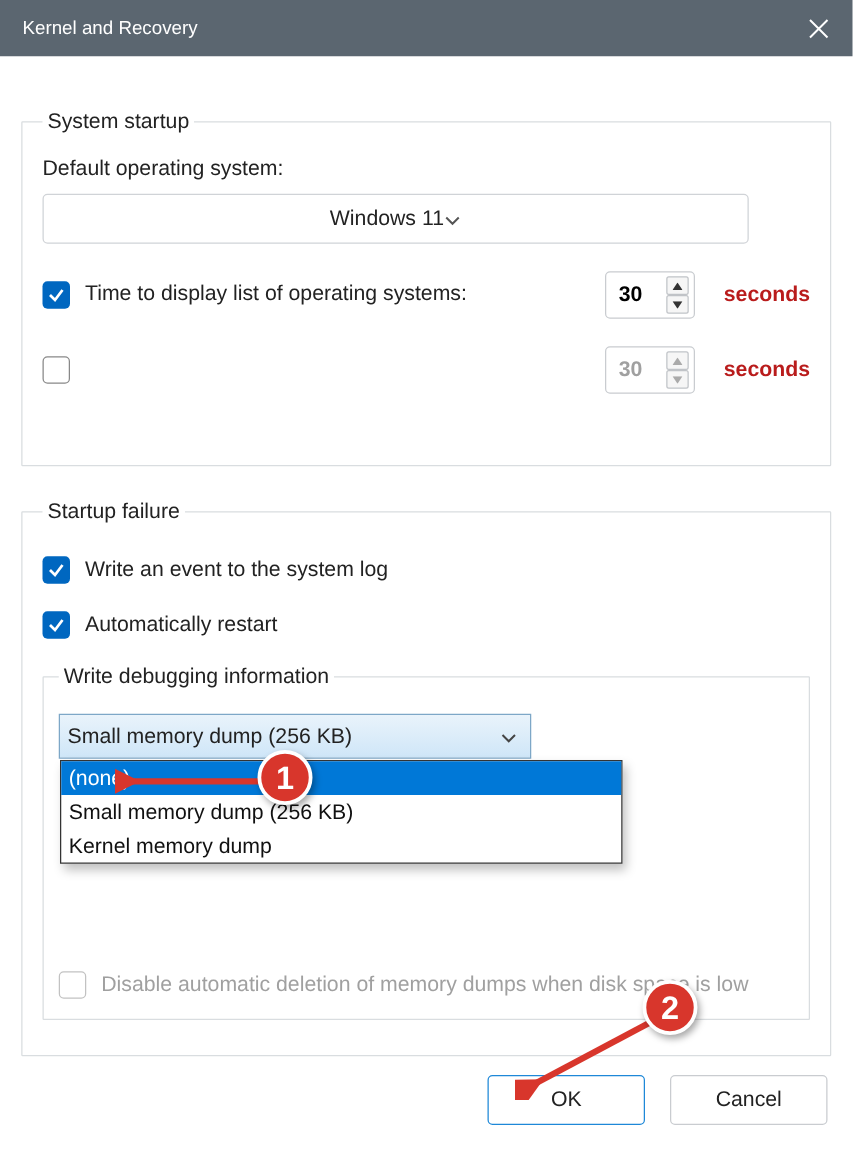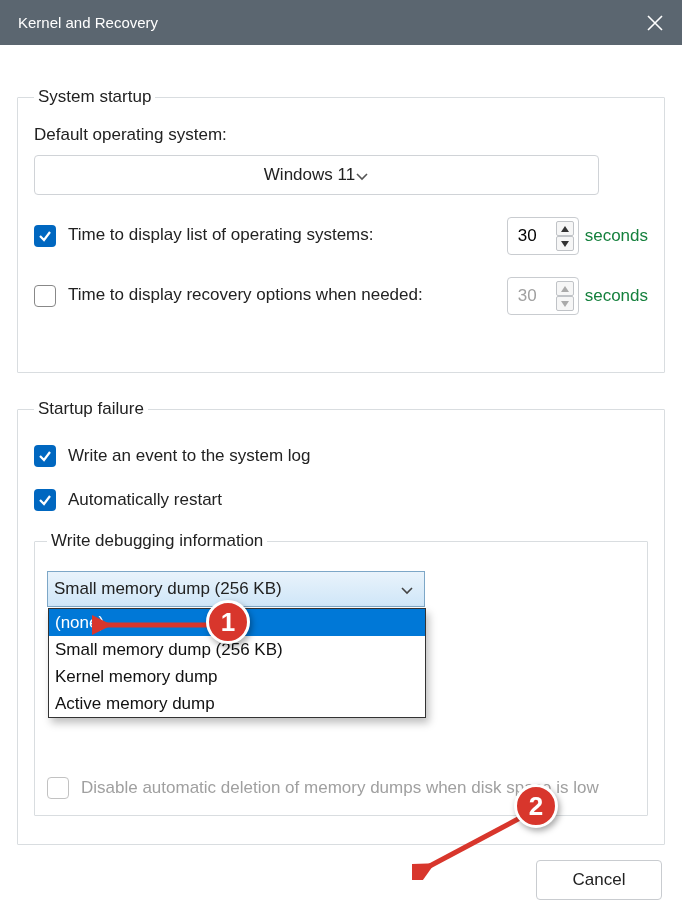--- a/index.html
+++ b/index.html
@@ -20,27 +20,27 @@
   .checkbox.checked { background: #0067c0; border: none; }
   .checkbox.unchecked { background: #fff; border: 1.5px solid #888; }
   .checkbox svg { width:14px; height:14px; }
   .row-label { font-size: 17px; color: #222; }
   .row-label.disabled { color: #a0a0a0; }
   .spinbox { width: 72px; height: 38px; border: 1px solid #c9ccd0; border-radius: 4px; display: flex; align-items: center; position: relative; font-size: 17px; padding-left: 10px; background:#fff; }
   .spinbox.disabled { color:#a0a0a0; }
   .spin-btns { position:absolute; right:4px; top:3px; bottom:3px; width:18px; display:flex; flex-direction:column; }
   .spin-btn { flex:1; border:1px solid #c0c3c7; border-radius:2px; display:flex; align-items:center; justify-content:center; background:#f6f6f6; cursor:pointer; }
   .spin-btn svg{width:8px;height:6px;}
-  .seconds { font-size:17px; color:#15803d; }
+  .seconds { font-size:17px; color:#b91c1c; }
   .fs-row1 { display:flex; align-items:center; justify-content:space-between; }
   .fs-row1 .left { display:flex; align-items:flex-start; gap:12px; }
-  .fs-row1 .right { display:flex; align-items:center; gap:6px; }
+  .fs-row1 .right { display:flex; align-items:center; gap:23px;font-weight:bold; }
   fieldset.inner { margin: 20px 0 10px 0; padding: 20px 12px 16px 12px; }
   .dump-select { width: 378px; height: 36px; background: linear-gradient(#e9f3fb, #cfe6f8); border: 1px solid #7da7c7; display:flex; align-items:center; justify-content:space-between; padding: 0 10px 0 6px; font-size: 17px; color:#222; cursor:pointer; position:relative; }
-  .dropdown { position:absolute; left:0; top:36px; width: 378px; background:#fff; border: 1px solid #333; box-shadow: 3px 5px 8px rgba(0,0,0,.25); z-index:10;text-align:center; }
+  .dropdown { position:absolute; left:0; top:36px; width: 450px; background:#fff; border: 1px solid #333; box-shadow: 3px 5px 8px rgba(0,0,0,.25); z-index:10;text-align:center; }
   .dropdown .opt { height: 27px; display:flex; align-items:center; padding: 0 6px; font-size:17px; color:#111; cursor:pointer; }
   .dropdown .opt.selected { background:#0078d7; color:#fff; }
   .disable-row { display:flex; align-items:center; gap:12px; margin-top: 170px; }
   .marker { position:absolute; width:44px; height:44px; background:#d8362c; border-radius:50%; border:3px solid #fff; box-shadow: 2px 3px 6px rgba(0,0,0,.35); display:flex; align-items:center; justify-content:center; color:#fff; font-size:26px; font-weight:600; z-index:30; }
   .arrow { position:absolute; z-index:25; pointer-events:none; }
   .footer { position:absolute; bottom:22px; right:20px; display:flex; gap:20px; }
   .btn { width:126px; height:40px; border:1px solid #c9ccd0; border-radius:4px; background:#fff; font-size:17px; color:#222; display:flex; align-items:center; justify-content:center; cursor:pointer; }
   .btn.primary { border:1px solid #1e88d8; }
 </style>
 </head>
@@ -97,21 +97,20 @@
                 </div>
             </div>
           </div>
           <span class="seconds">seconds</span>
         </div>
       </div>
 
       <div class="fs-row1 row">
         <div class="left">
           <span class="checkbox unchecked"></span>
-          <span class="row-label">Time to display recovery options when needed:</span>
         </div>
         <div class="right">
           <div class="spinbox disabled">
             <span>30</span>
             <div class="spin-btns">
               <div class="spin-btn">
                   <svg viewBox="0 0 8 6">
                     <path d="M0 6 L4 0 L8 6 Z" fill="#aaa"></path>
                   </svg>
                 </div>
@@ -158,21 +157,20 @@
           <span class="chev">
             <svg viewBox="0 0 14 14">
                 <path d="M2 5 L7 10 L12 5" stroke="#444" stroke-width="1.6" fill="none"></path>
               </svg>
           </span>
 
           <div class="dropdown">
             <div class="opt selected">(none)</div>
             <div class="opt">Small memory dump (256 KB)</div>
             <div class="opt">Kernel memory dump</div>
-            <div class="opt">Active memory dump</div>
           </div>
         </div>
 
         <div class="disable-row">
           <span class="checkbox unchecked" style="border-color:#c2c2c2"></span>
           <span class="row-label disabled">Disable automatic deletion of memory dumps when disk space is low</span>
         </div>
       </fieldset>
     </fieldset>
 
@@ -192,16 +190,17 @@
           <marker id="ah2" markerWidth="10" markerHeight="10" refX="2" refY="5" orient="auto">
             <path d="M10 0 L0 5 L10 10 Z" fill="#d8362c"></path>
           </marker>
         </defs>
       <line x1="108" y1="8" x2="14" y2="58" stroke="#d8362c" stroke-width="5" marker-end="url(#ah2)"></line>
     </svg>
 
   </div>
 
   <div class="footer">
+    <div class="btn primary">OK</div>
     <div class="btn">Cancel</div>
   </div>
 
 </div>
 
 </body></html>

